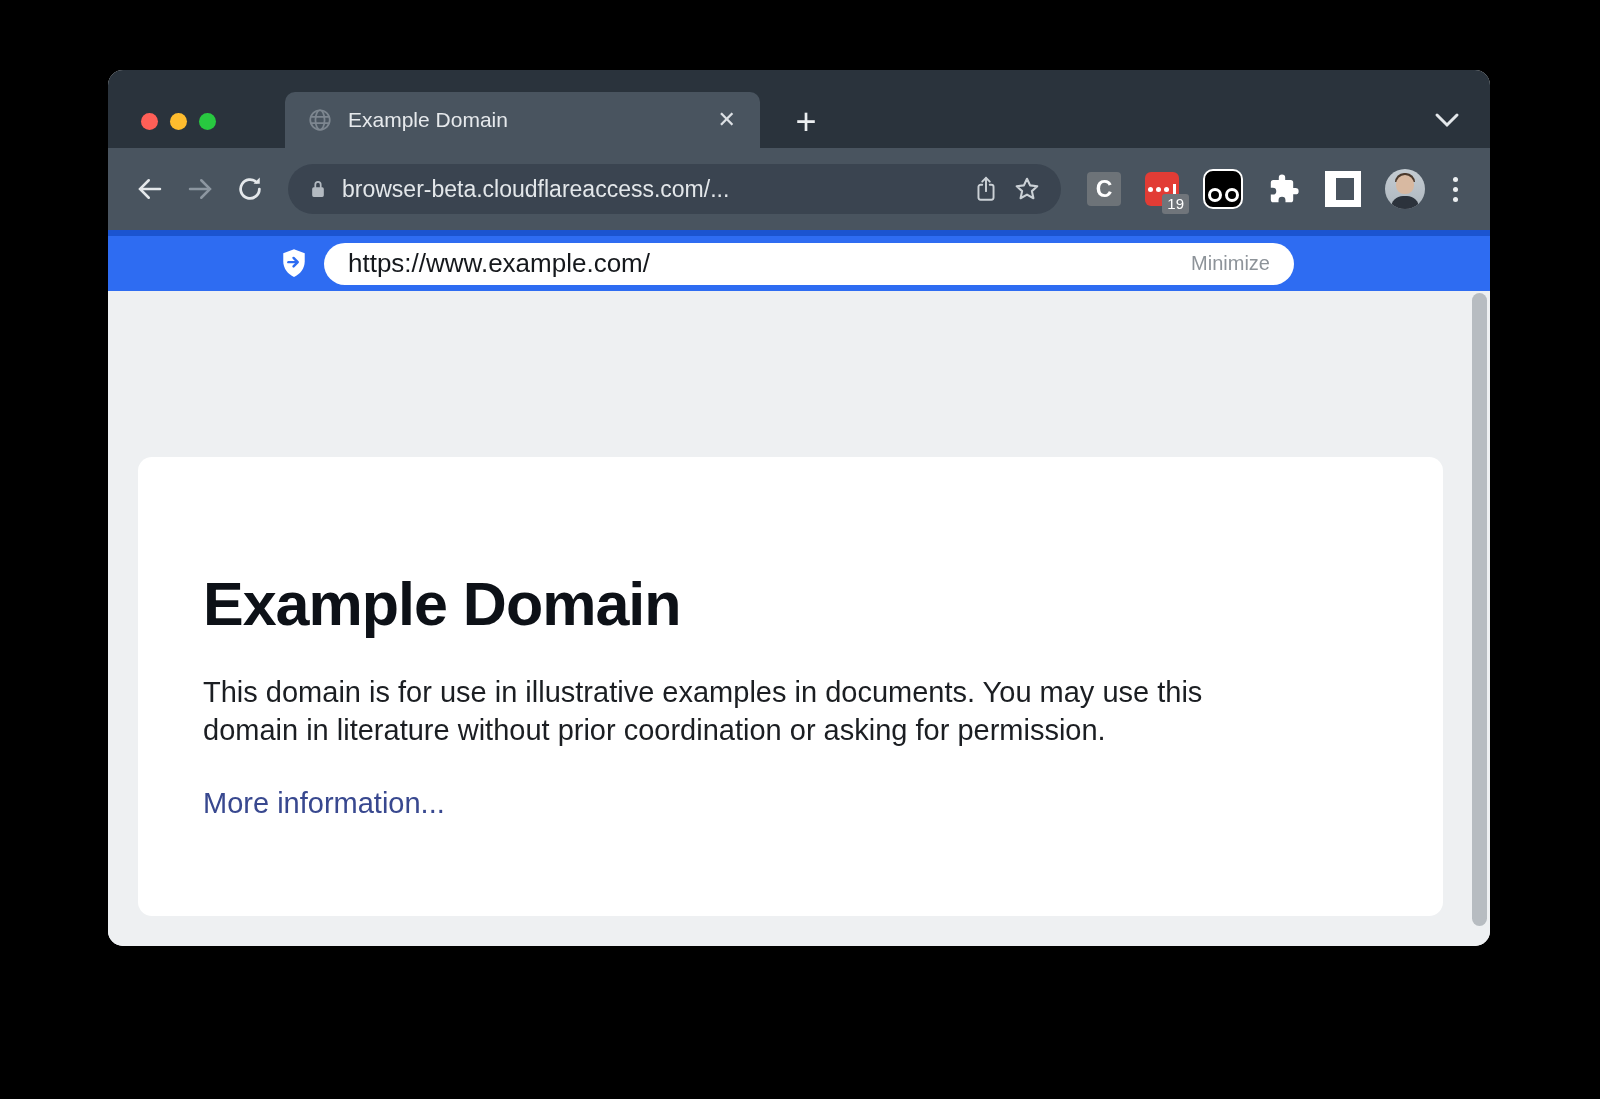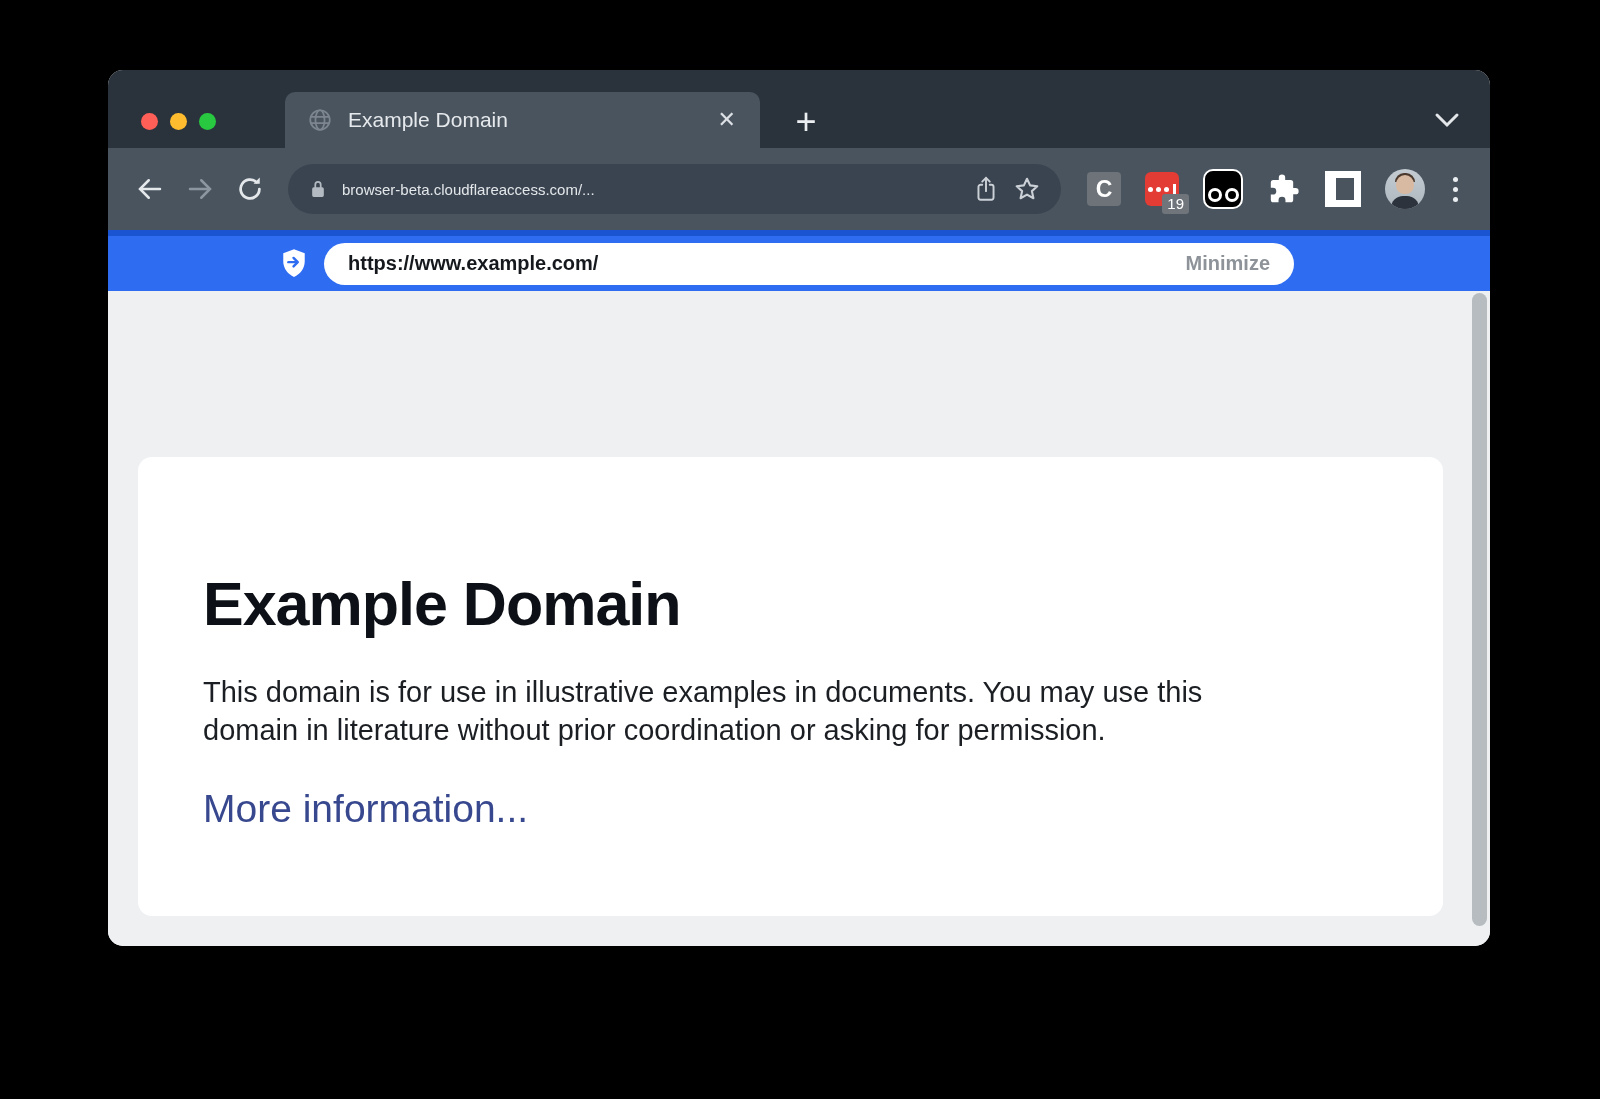--- a/index.html
+++ b/index.html
@@ -28,21 +28,21 @@
   .newtab { position: absolute; left: 676px; top: 30px; width: 44px; height: 44px; color: #eceff1; font-size: 36px; font-weight: 300; display: flex; align-items: center; justify-content: center; }
   .tab-chevron { position: absolute; right: 30px; top: 42px; }
 
   
   .toolbar { height: 82px; background: #49545f; flex: 0 0 auto; display: flex; align-items: center; padding: 0 28px 0 24px; gap: 14px; }
   .nav-btn { width: 36px; height: 36px; display: flex; align-items: center; justify-content: center; flex: 0 0 auto; }
   .omnibox {
     flex: 1 1 auto; height: 50px; margin-left: 6px; border-radius: 25px; background: #3a4450;
     display: flex; align-items: center; padding: 0 20px; gap: 14px; min-width: 0;
   }
-  .omnibox-url { flex: 1; color: #e3e7ea; font-size: 15px; font-weight: 500; white-space: nowrap; overflow: hidden; }
+  .omnibox-url { flex: 1; color: #e3e7ea; font-size: 23px; font-weight: 500; white-space: nowrap; overflow: hidden; }
   .ext-row { display: flex; align-items: center; gap: 24px; margin-left: 12px; flex: 0 0 auto; }
   .ext-c { width: 34px; height: 34px; border-radius: 4px; background: #6d7378; color: #fff; font-size: 23px; font-weight: 700; display: flex; align-items: center; justify-content: center; }
   .ext-red { position: relative; width: 34px; height: 34px; border-radius: 6px; background: #e23c35; display: flex; align-items: center; justify-content: center; gap: 3px; }
   .ext-red .dot { width: 5px; height: 5px; border-radius: 50%; background: #fff; }
   .ext-red .bar { width: 3px; height: 11px; background: #fff; margin-left: 1px; }
   .ext-badge { position: absolute; right: -10px; bottom: -8px; background: #70757b; color: #fff; font-size: 15px; padding: 1px 5px 2px; border-radius: 3px; }
   .ext-goggles { width: 40px; height: 40px; background: #000; border: 2px solid #fff; border-radius: 10px; display: flex; align-items: flex-end; justify-content: center; gap: 3px; padding-bottom: 5px; }
   .ext-goggles .lens { width: 14px; height: 14px; border-radius: 50%; border: 3px solid #fff; background: #000; }
   .ext-puzzle { width: 34px; height: 34px; display: flex; align-items: center; justify-content: center; }
   .ext-sidebar { width: 36px; height: 36px; background: #fff; padding: 7px 7px 7px 11px; }
@@ -51,33 +51,33 @@
   .avatar .head { position: absolute; left: 11px; top: 6px; width: 18px; height: 19px; border-radius: 50% 50% 46% 46%; background: #d8b9a1; }
   .avatar .hair { position: absolute; left: 10px; top: 4px; width: 20px; height: 9px; border-radius: 10px 10px 0 0; background: #4a392c; }
   .avatar .body { position: absolute; left: 6px; bottom: -3px; width: 28px; height: 16px; border-radius: 12px 12px 0 0; background: #2c333c; }
   .menu-dots { display: flex; flex-direction: column; gap: 5px; padding: 4px; }
   .menu-dots span { width: 5px; height: 5px; border-radius: 50%; background: #eceff1; }
 
   
   .iso-bar { height: 61px; flex: 0 0 auto; background: #2e6cf2; border-top: 6px solid #1b54d0; display: flex; align-items: center; }
   .iso-shield { margin-left: 172px; flex: 0 0 auto; display: flex; }
   .iso-input { margin-left: 16px; width: 970px; height: 42px; border-radius: 21px; background: #fff; display: flex; align-items: center; padding: 0 24px; }
-  .iso-url { flex: 1; color: #15181c; font-size: 20px; white-space: nowrap; overflow: hidden; font-weight: bold; }
-  .iso-minimize { color: #8d9399; font-size: 20px; flex: 0 0 auto; font-weight: bold; }
+  .iso-url { flex: 1; color: #15181c; font-size: 26px; white-space: nowrap; overflow: hidden; }
+  .iso-minimize { color: #8d9399; font-size: 20px; flex: 0 0 auto; }
 
   
   .content { position: relative; flex: 1 1 auto; background: #eef0f2; }
   .card {
     position: absolute; left: 30px; top: 166px; width: 1305px; height: 459px;
     background: #fff; border-radius: 14px; padding: 112px 60px 0 65px;
   }
   .page-heading { font-size: 61px; font-weight: 700; color: #0d1117; letter-spacing: -1px; margin-bottom: 34px; }
   .page-paragraph { font-size: 29px; line-height: 38px; color: #1b1e22; margin-bottom: 38px; }
   .page-paragraph span { display: block; }
-  .page-link { font-size: 39px; text-decoration: none; cursor: pointer; }
+  .page-link { font-size: 29px; text-decoration: none; cursor: pointer; }
   .scroll-thumb { position: absolute; right: 3px; top: 2px; width: 15px; height: 633px; border-radius: 8px; background: #b7bcc1; }
 </style>
 </head>
 <body>
 
 <div class="stage">
   <div class="window">
 
     <div class="tabstrip">
       <div class="traffic-lights">

